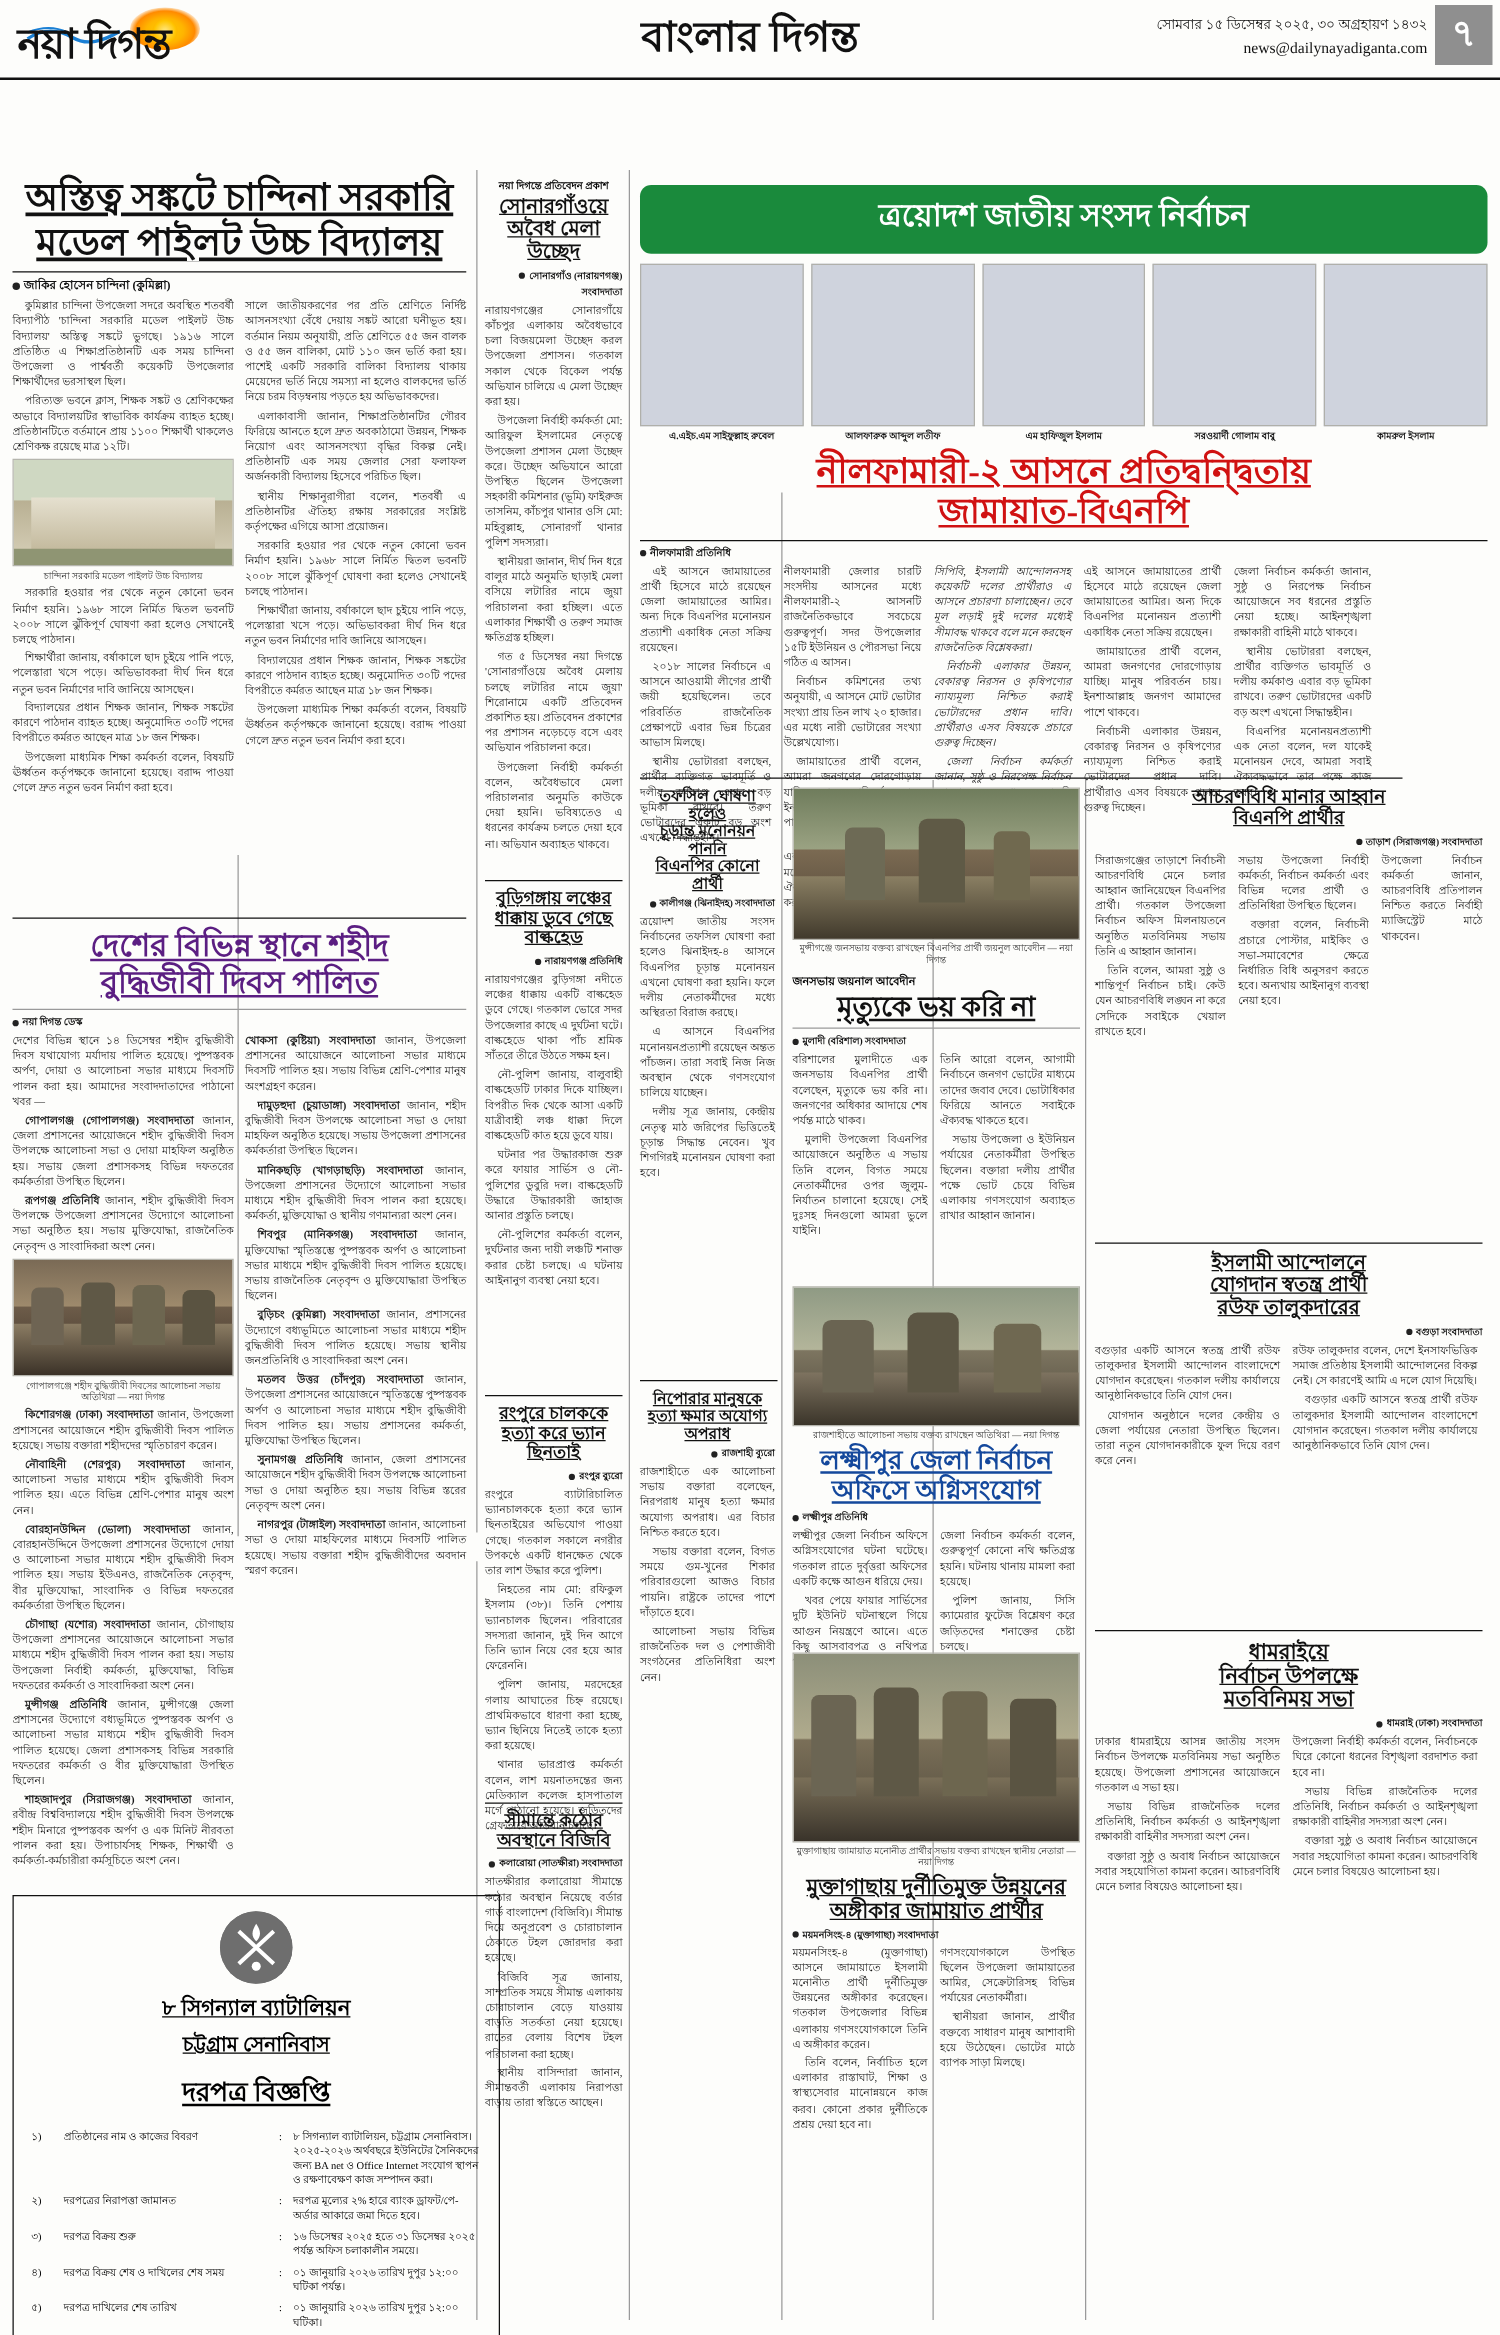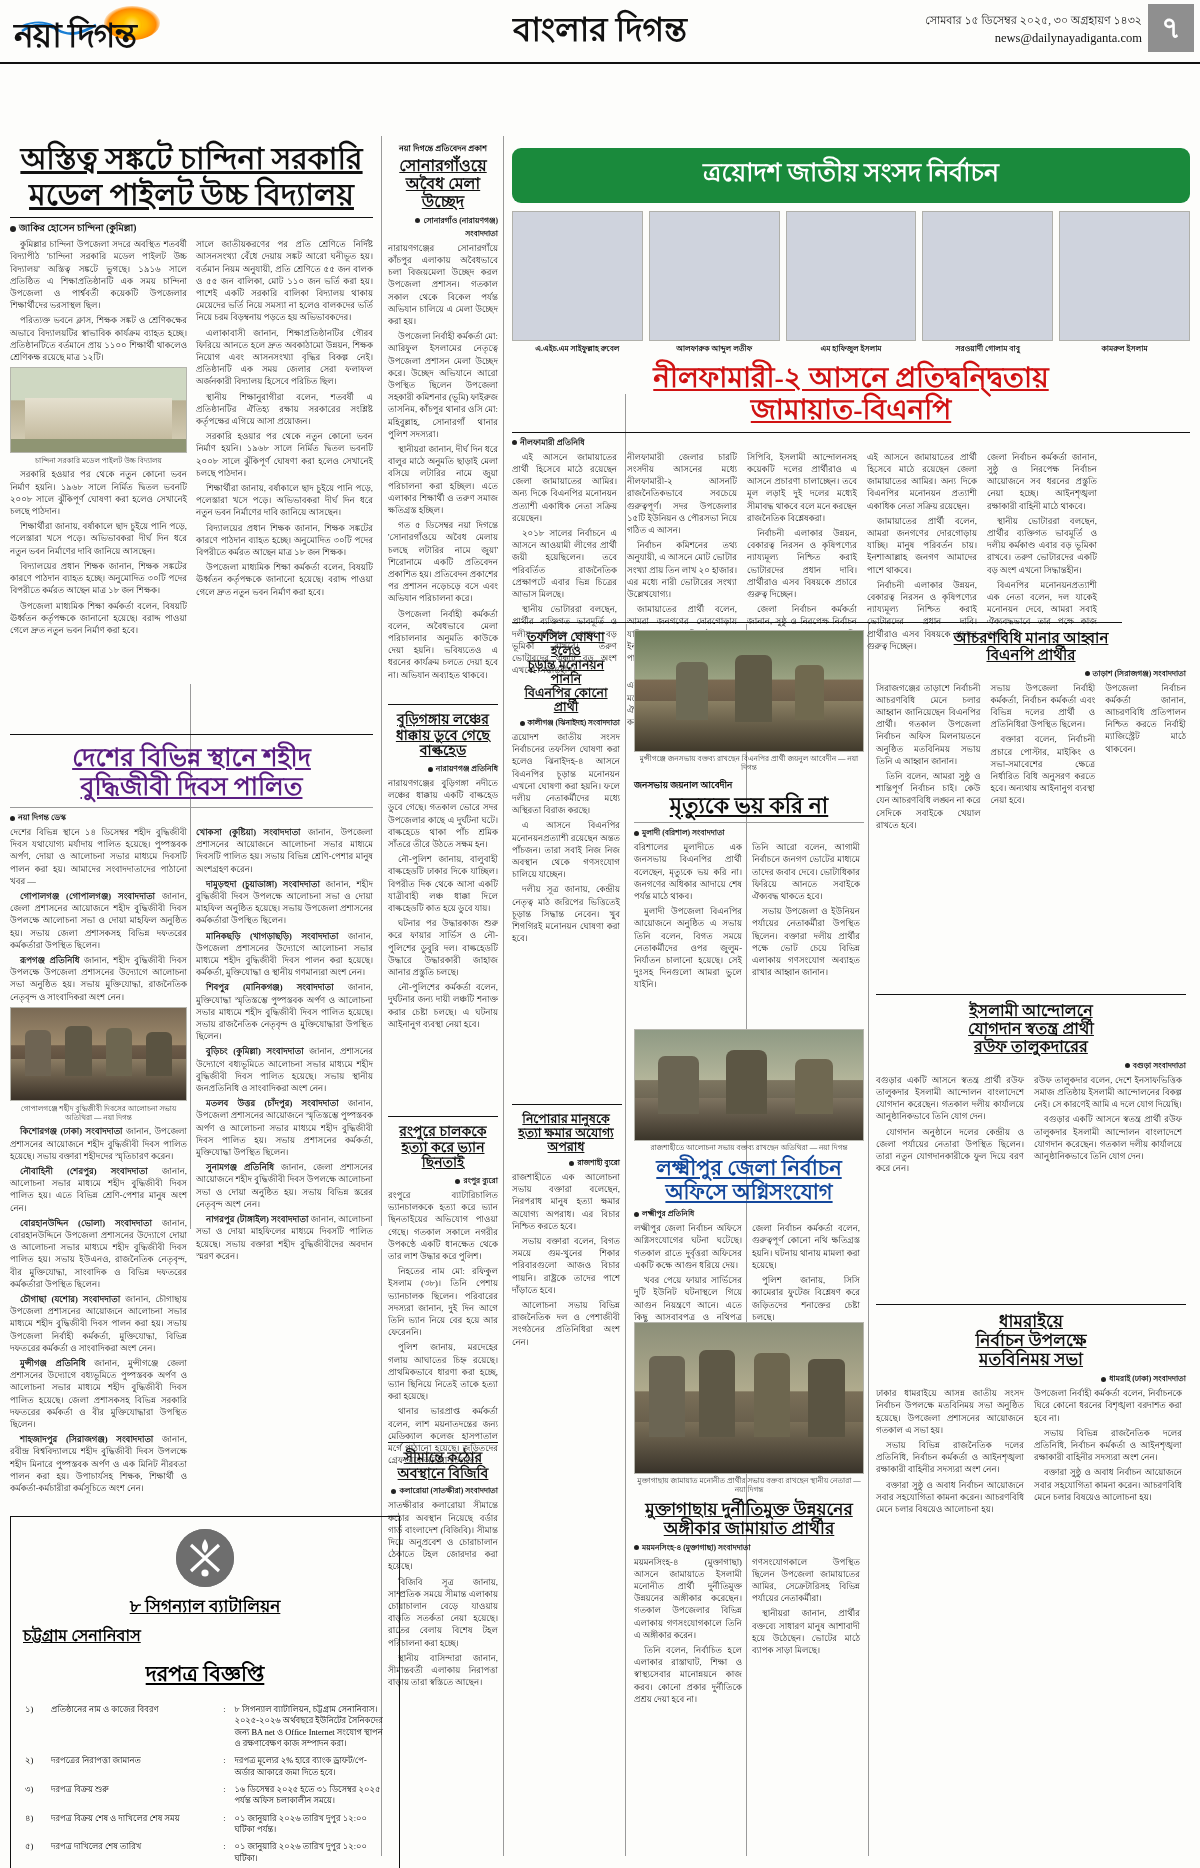--- a/index.html
+++ b/index.html
@@ -81,21 +81,21 @@
 
   .green-banner{
     background:#1a8a3c;color:#fff;border-radius:9px;text-align:center;
     font-size:25px;font-weight:bold;padding:5px 0 7px 0;font-family:"Liberation Serif",serif;
   }
 
   
   .tender{border:1.6px solid #111;padding:10px 12px 10px 12px;}
   .tender .crest{width:58px;height:58px;border-radius:50%;background:#6e6e6e;margin:2px auto 6px auto;position:relative;}
   .tender h3{margin:0;text-align:center;font-size:17px;font-weight:bold;text-decoration:underline;}
-  .tender h4{margin:2px 0 0 0;text-align:left;font-size:16px;font-weight:bold;text-decoration:underline;}
+  .tender h4{margin:2px 0 0 0;text-align:center;font-size:16px;font-weight:bold;text-decoration:underline;}
   .tender h2{margin:8px 0 2px 0;text-align:center;font-size:21px;font-weight:bold;text-decoration:underline;}
   .tender table{width:100%;border-collapse:collapse;font-size:8.4px;margin-top:8px;}
   .tender td{vertical-align:top;padding:3px 2px;line-height:1.35;}
   .tender td.n{width:22px;text-align:left;}
   .tender td.l{width:46%;}
   .tender td.s{width:12px;text-align:center;}
   .inline-b{font-weight:bold;}
 
   
   .ph-school{background:linear-gradient(#cfd8c2 0%,#cfd8c2 38%,#b9b093 39%,#d9d2bb 100%);}
@@ -274,21 +274,21 @@
           <p>এই আসনে জামায়াতের প্রার্থী হিসেবে মাঠে রয়েছেন জেলা জামায়াতের আমির। অন্য দিকে বিএনপির মনোনয়ন প্রত্যাশী একাধিক নেতা সক্রিয় রয়েছেন।</p>
           <p>২০১৮ সালের নির্বাচনে এ আসনে আওয়ামী লীগের প্রার্থী জয়ী হয়েছিলেন। তবে পরিবর্তিত রাজনৈতিক প্রেক্ষাপটে এবার ভিন্ন চিত্রের আভাস মিলছে।</p>
           <p>স্থানীয় ভোটাররা বলছেন, প্রার্থীর ব্যক্তিগত ভাবমূর্তি ও দলীয় কর্মকাণ্ড এবার বড় ভূমিকা রাখবে। তরুণ ভোটারদের একটি বড় অংশ এখনো সিদ্ধান্তহীন।</p>
         </div>
         <div style="width:110px;" class="body-text">
           <p class="noind">নীলফামারী জেলার চারটি সংসদীয় আসনের মধ্যে নীলফামারী-২ আসনটি রাজনৈতিকভাবে সবচেয়ে গুরুত্বপূর্ণ। সদর উপজেলার ১৫টি ইউনিয়ন ও পৌরসভা নিয়ে গঠিত এ আসন।</p>
           <p>নির্বাচন কমিশনের তথ্য অনুযায়ী, এ আসনে মোট ভোটার সংখ্যা প্রায় তিন লাখ ২০ হাজার। এর মধ্যে নারী ভোটারের সংখ্যা উল্লেখযোগ্য।</p>
           <p>জামায়াতের প্রার্থী বলেন, আমরা জনগণের দোরগোড়ায় যাচ্ছি। মানুষ পরিবর্তন চায়। ইনশাআল্লাহ জনগণ আমাদের পাশে থাকবে।</p>
           <p>বিএনপির মনোনয়নপ্রত্যাশী এক নেতা বলেন, দল যাকেই মনোনয়ন দেবে, আমরা সবাই ঐক্যবদ্ধভাবে তার পক্ষে কাজ করব।</p>
         </div>
-        <div style="width:110px;" class="body-text">
+        <div style="width:110px;font-style:italic;" class="body-text">
           <p class="noind">সিপিবি, ইসলামী আন্দোলনসহ কয়েকটি দলের প্রার্থীরাও এ আসনে প্রচারণা চালাচ্ছেন। তবে মূল লড়াই দুই দলের মধ্যেই সীমাবদ্ধ থাকবে বলে মনে করছেন রাজনৈতিক বিশ্লেষকরা।</p>
           <p>নির্বাচনী এলাকার উন্নয়ন, বেকারত্ব নিরসন ও কৃষিপণ্যের ন্যায্যমূল্য নিশ্চিত করাই ভোটারদের প্রধান দাবি। প্রার্থীরাও এসব বিষয়কে প্রচারে গুরুত্ব দিচ্ছেন।</p>
           <p>জেলা নির্বাচন কর্মকর্তা জানান, সুষ্ঠু ও নিরপেক্ষ নির্বাচন আয়োজনে সব ধরনের প্রস্তুতি নেয়া হচ্ছে। আইনশৃঙ্খলা রক্ষাকারী বাহিনী মাঠে থাকবে।</p>
         </div>
         <div style="width:110px;" class="body-text">
           <p class="noind">এই আসনে জামায়াতের প্রার্থী হিসেবে মাঠে রয়েছেন জেলা জামায়াতের আমির। অন্য দিকে বিএনপির মনোনয়ন প্রত্যাশী একাধিক নেতা সক্রিয় রয়েছেন।</p>
           <p>জামায়াতের প্রার্থী বলেন, আমরা জনগণের দোরগোড়ায় যাচ্ছি। মানুষ পরিবর্তন চায়। ইনশাআল্লাহ জনগণ আমাদের পাশে থাকবে।</p>
           <p>নির্বাচনী এলাকার উন্নয়ন, বেকারত্ব নিরসন ও কৃষিপণ্যের ন্যায্যমূল্য নিশ্চিত করাই ভোটারদের প্রধান দাবি। প্রার্থীরাও এসব বিষয়কে প্রচারে গুরুত্ব দিচ্ছেন।</p>
         </div>
         <div style="width:110px;" class="body-text">

